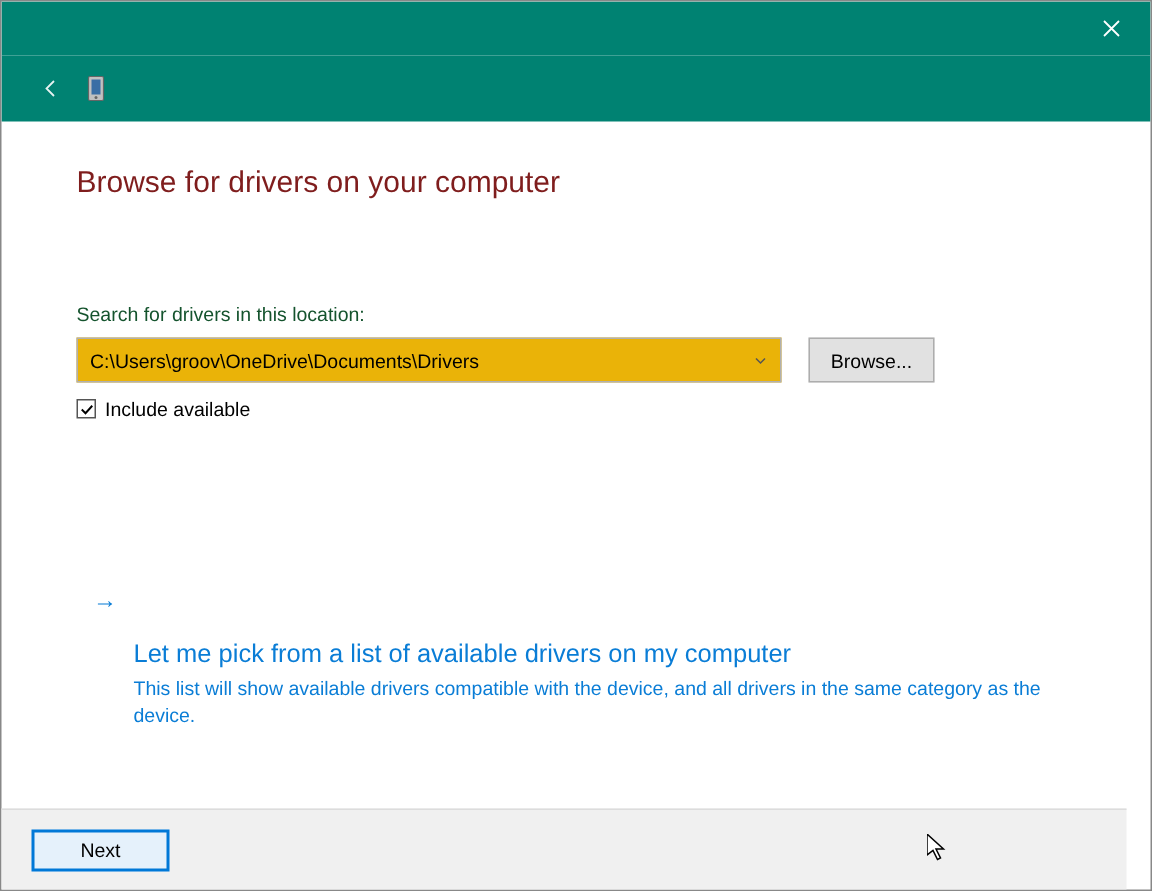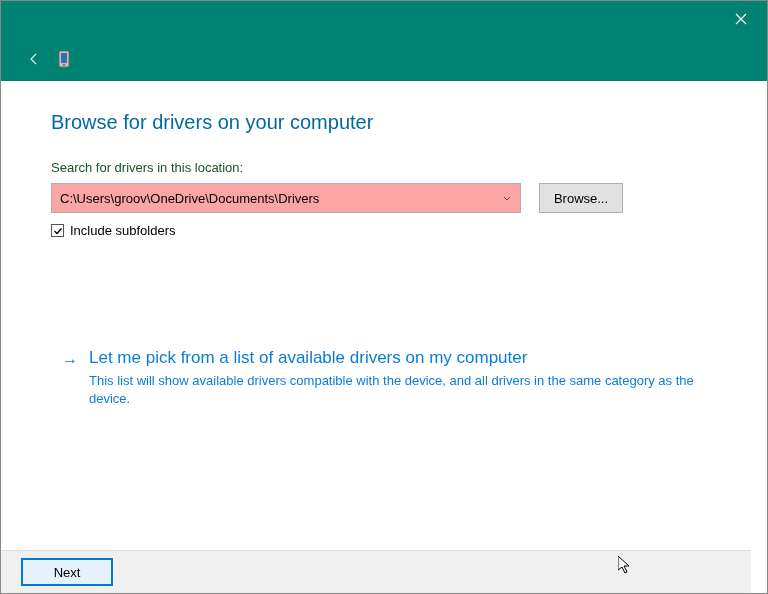--- a/index.html
+++ b/index.html
@@ -56,45 +56,45 @@
     }
     .header-title {
       font-size: 13px;
       font-weight: 400;
     }
     .content {
       padding: 30px 50px 0 50px;
       height: calc(100% - 36px - 44px - 56px);
     }
     .page-title {
-      color: #0369a1;
+      color: #7f1d1d;
       font-size: 20px;
       font-weight: 400;
-      margin-bottom: 26px;
+      margin-bottom: 68px;
     }
     .field-label {
       font-size: 13px;
       color: #14532d;
       margin-bottom: 8px;
     }
     .path-row {
       display: flex;
       gap: 18px;
       align-items: center;
       margin-bottom: 10px;
     }
     .combo {
       flex: 0 0 470px;
       height: 30px;
       border: 1px solid #b0b0b0;
       display: flex;
       align-items: center;
       padding: 0 8px;
       font-size: 13px;
-      background: #fca5a5;
+      background: #eab308;
       position: relative;
     }
     .combo-text { flex: 1; }
     .combo-caret {
       width: 10px; height: 10px;
       display: flex; align-items: center; justify-content: center;
       color: #555;
     }
     .browse-btn {
       width: 84px;
@@ -128,39 +128,40 @@
     .option-arrow {
       color: #0a7dd6;
       font-size: 16px;
       margin-top: 2px;
       flex: 0 0 18px;
       text-align: center;
     }
     .option-text {
       flex: 1;
       padding-right: 20px;
+      margin-top: 36px;
     }
     .option-title {
       color: #0a7dd6;
       font-size: 17px;
       font-weight: 400;
       margin-bottom: 4px;
       cursor: pointer;
     }
     .option-desc {
       color: #0a7dd6;
       font-size: 13px;
       line-height: 1.4;
     }
     .footer {
       position: absolute;
       bottom: 1px;
       left: 1px;
       right: 17px;
-      height: 43px;
+      height: 54px;
       background: #f0f0f0;
       border-top: 1px solid #dcdcdc;
       display: flex;
       align-items: center;
       justify-content: space-between;
       gap: 8px;
       padding: 0 20px;
     }
     .footer button {
       width: 92px;
@@ -224,21 +225,21 @@
     </div>
     <button class="browse-btn">Browse...</button>
   </div>
 
   <div class="checkbox-row">
     <span class="chk">
       <svg width="10" height="10" viewBox="0 0 10 10">
           <path d="M1.5 5 L4 7.5 L8.5 2.5" stroke="#000" stroke-width="1.3" fill="none"></path>
         </svg>
     </span>
-    <span>Include subfolders</span>
+    <span>Include available</span>
   </div>
 
   <div class="option-block">
     <div class="option-arrow">→</div>
     <div class="option-text">
       <div class="option-title">Let me pick from a list of available drivers on my computer</div>
       <div class="option-desc">This list will show available drivers compatible with the device, and all drivers in the same category as the device.</div>
     </div>
   </div>
 </div>

